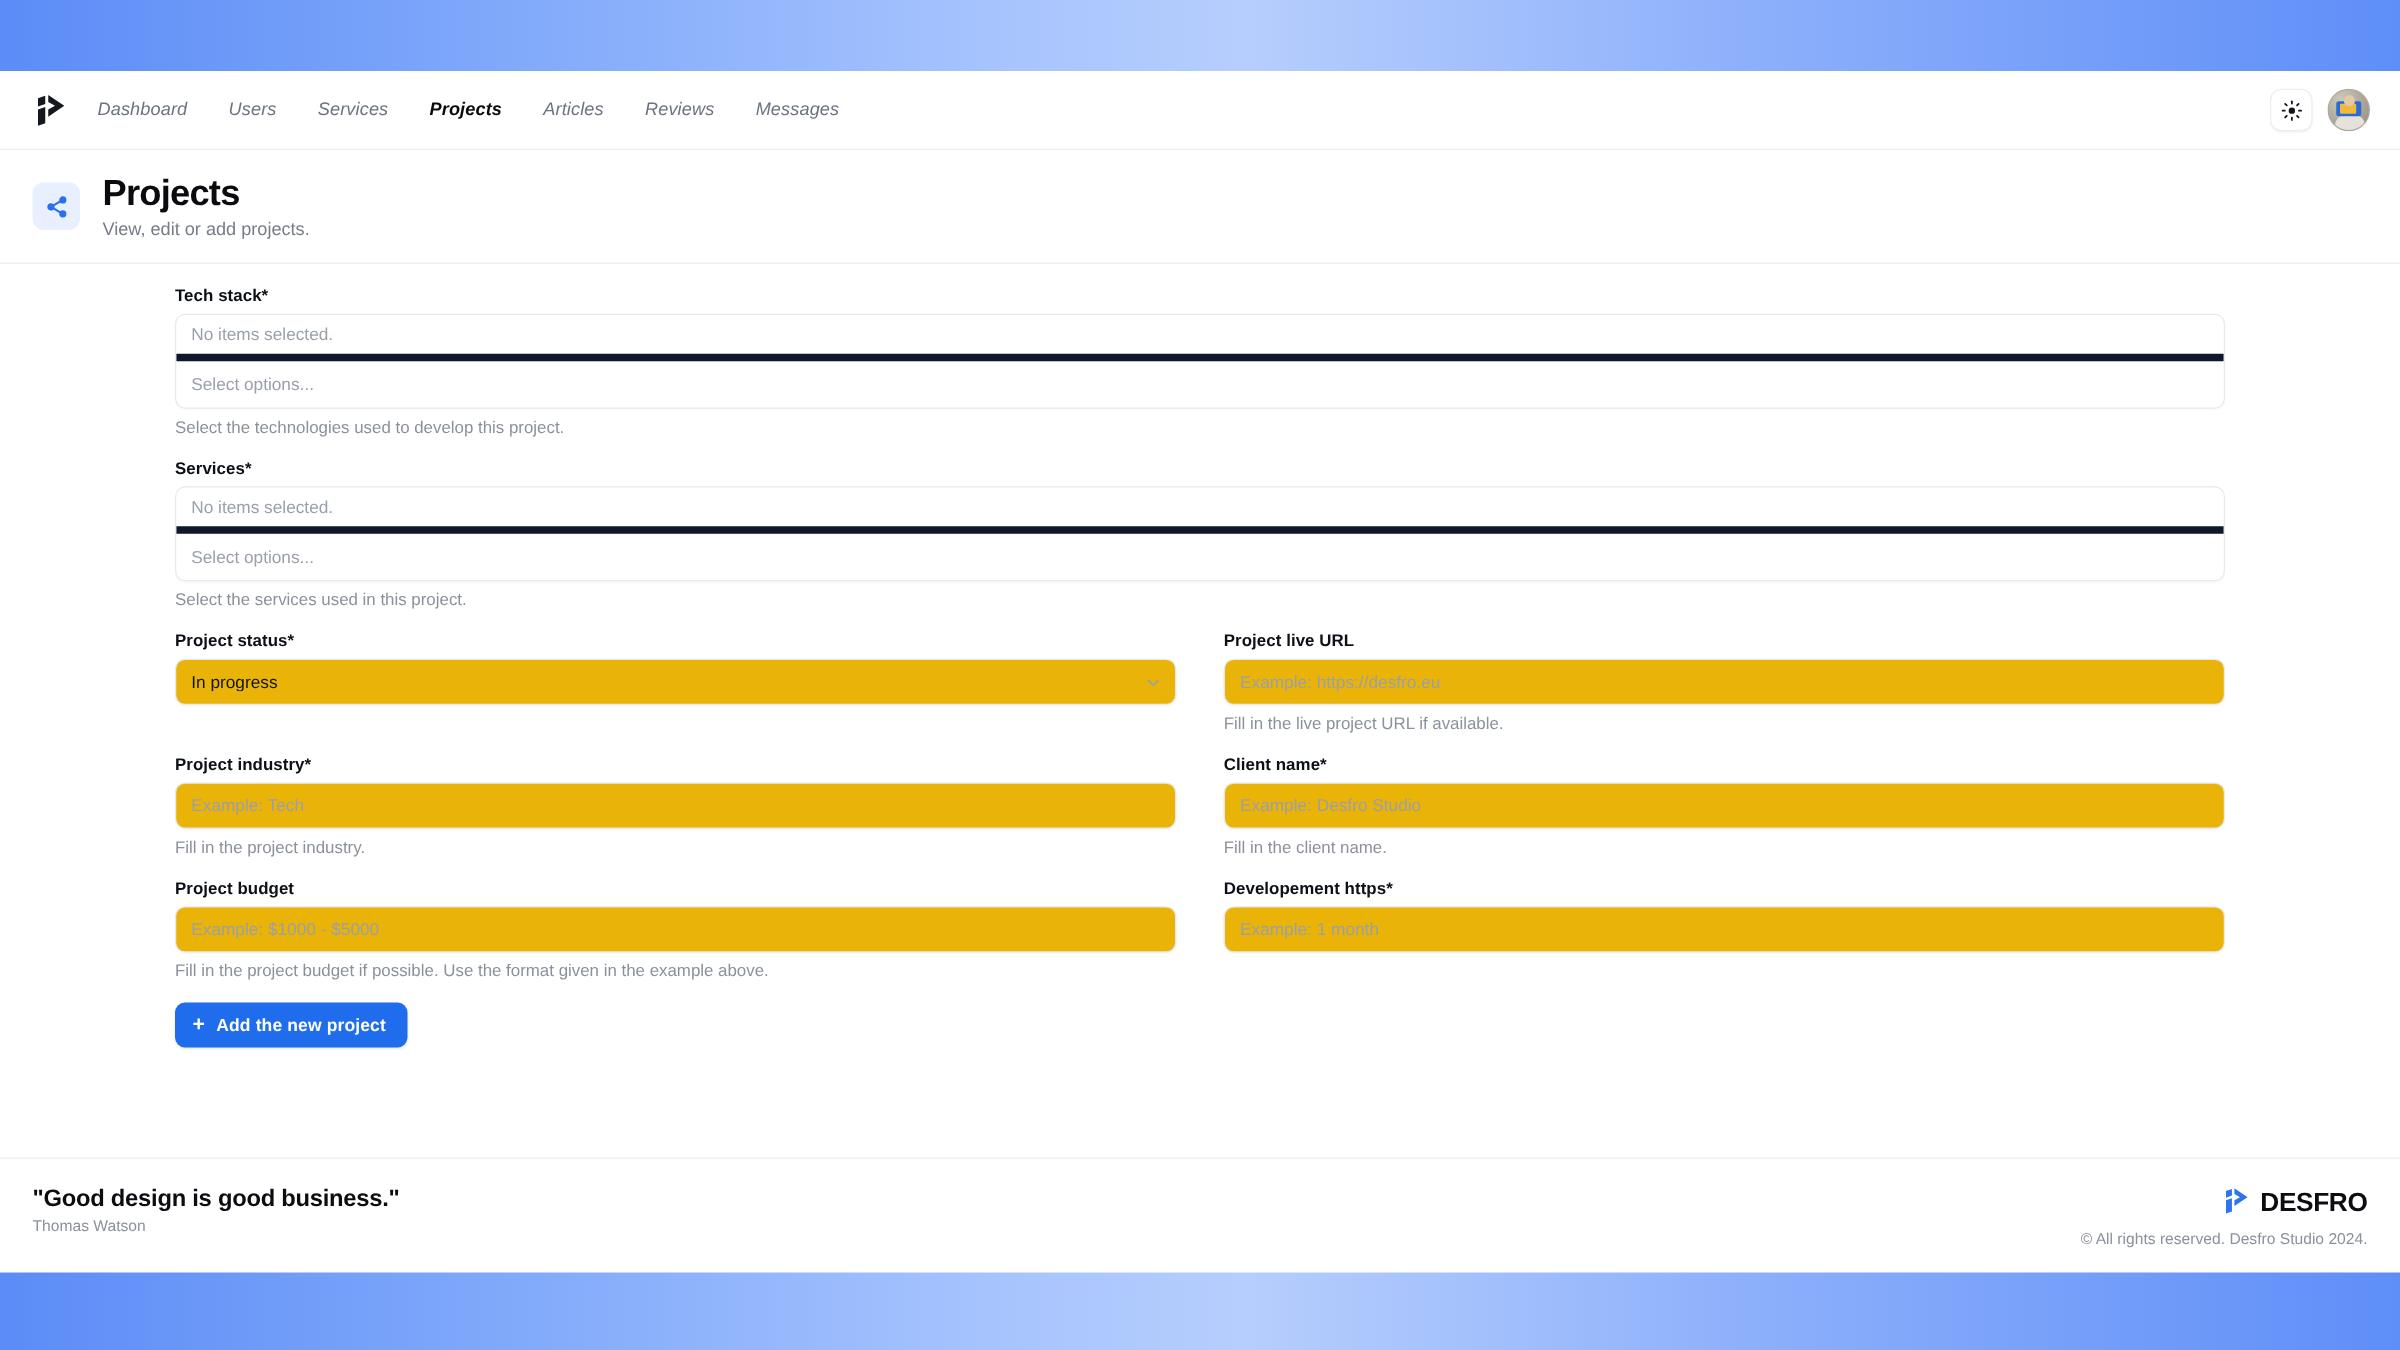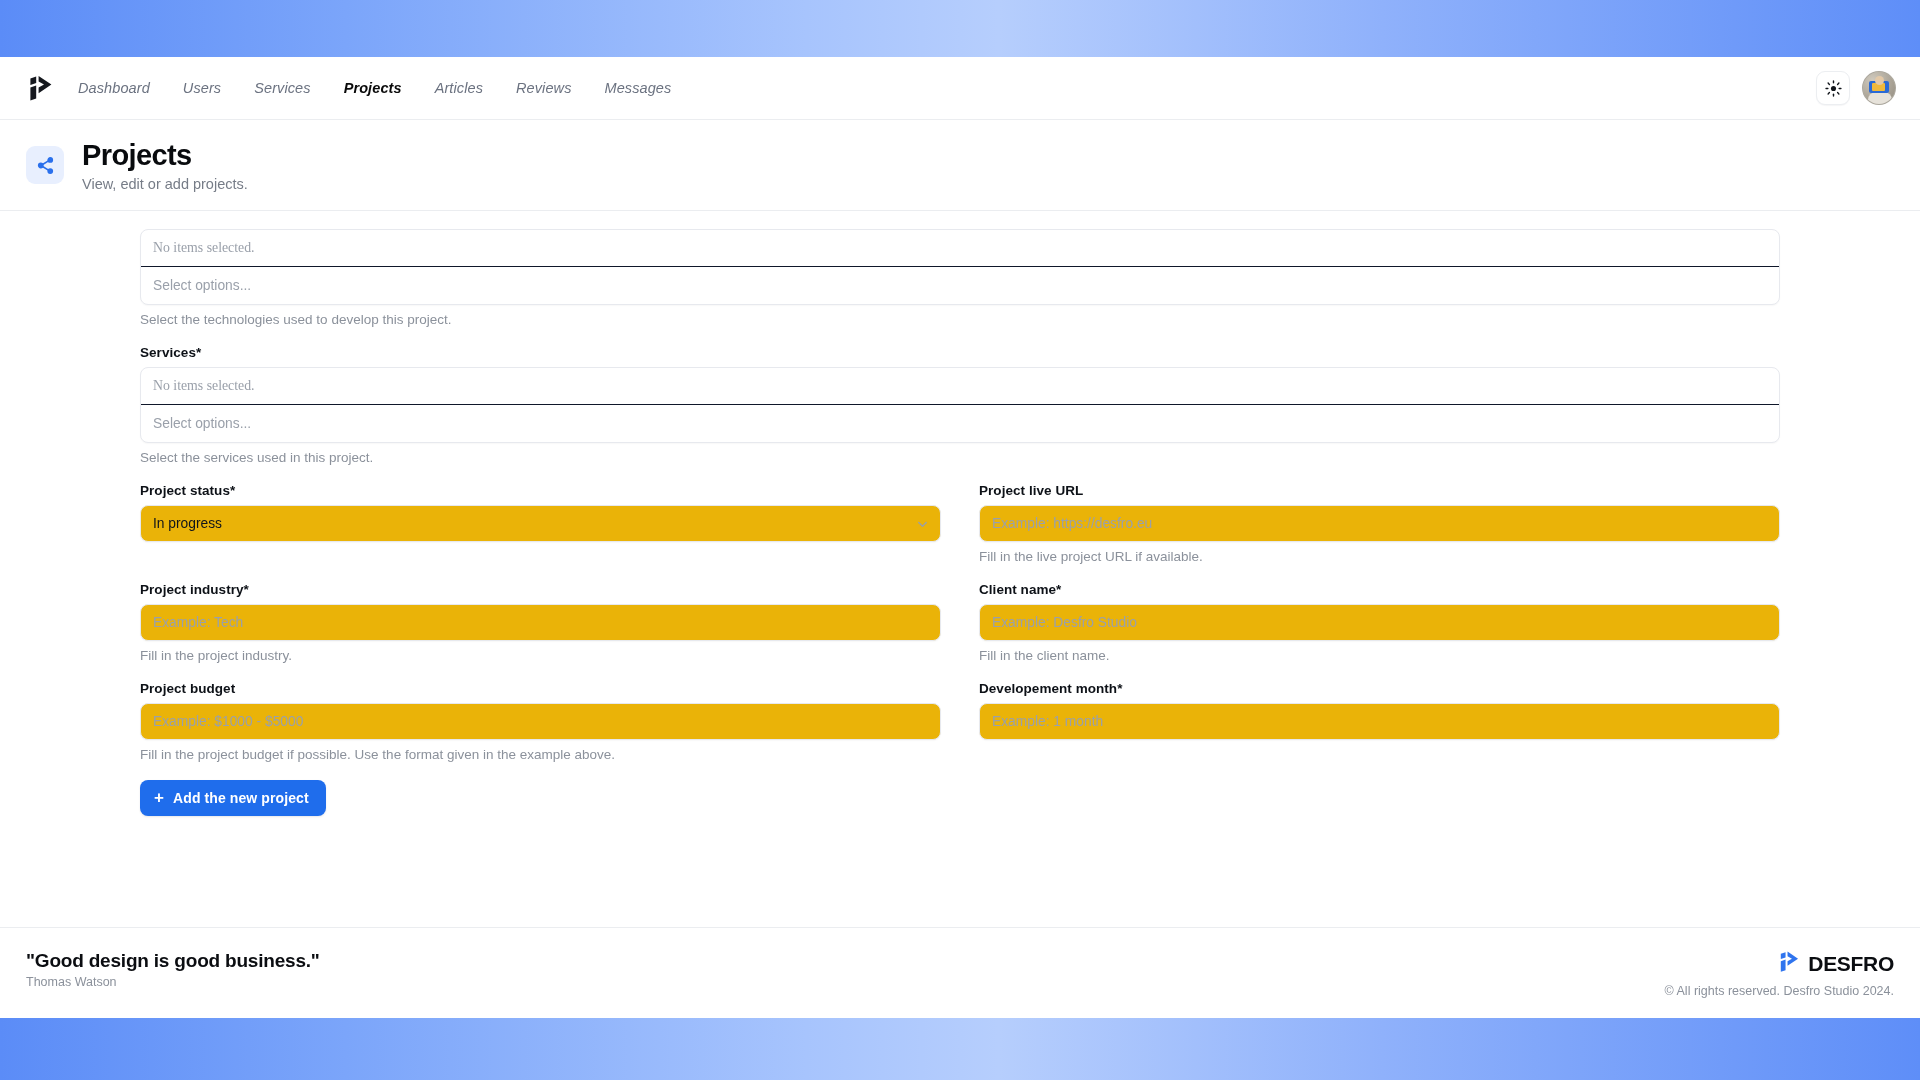--- a/index.html
+++ b/index.html
@@ -159,21 +159,21 @@
   }
   .multiselect .ms-row {
     height: 37px;
     display: flex;
     align-items: center;
     padding: 0 12px;
     font-size: 13.8px;
     color: #9aa0aa;
     cursor: pointer;
   }
-  .multiselect .ms-row.ms-selected { border-bottom: 1px solid #0f172a; font-family: Liberation Serif, serif; }
+  .multiselect .ms-row.ms-selected { border-bottom: 6px solid #0f172a; }
 
   .field-block { margin-bottom: 18px; }
 
   .grid2 {
     display: grid;
     grid-template-columns: 1fr 1fr;
     column-gap: 38px;
     row-gap: 0;
   }
   .col-cell { margin-bottom: 18px; }
@@ -336,20 +336,21 @@
       <h1 class="page-title">Projects</h1>
       <p class="page-subtitle">View, edit or add projects.</p>
     </div>
   </header>
 
   <main class="form-area">
     <div class="form-inner">
 
       
       <div class="field-block">
+        <label class="field-label">Tech stack*</label>
         <div class="multiselect">
           <div class="ms-row ms-selected">No items selected.</div>
           <div class="ms-row">Select options...</div>
         </div>
         <span class="field-hint">Select the technologies used to develop this project.</span>
       </div>
 
       
       <div class="field-block">
         <label class="field-label">Services*</label>
@@ -403,21 +404,21 @@
 
       
       <div class="grid2">
         <div class="col-cell">
           <label class="field-label">Project budget</label>
           <input class="text-input" type="text" placeholder="Example: $1000 - $5000" style="">
           <span class="field-hint">Fill in the project budget if possible. Use the format given in the example above.</span>
         </div>
 
         <div class="col-cell">
-          <label class="field-label">Developement month*</label>
+          <label class="field-label">Developement https*</label>
           <input class="text-input" type="text" placeholder="Example: 1 month" style="">
         </div>
       </div>
 
       
       <button class="submit-btn" type="button">
         <span class="plus-glyph">+</span>
         <span>Add the new project</span>
       </button>
 

